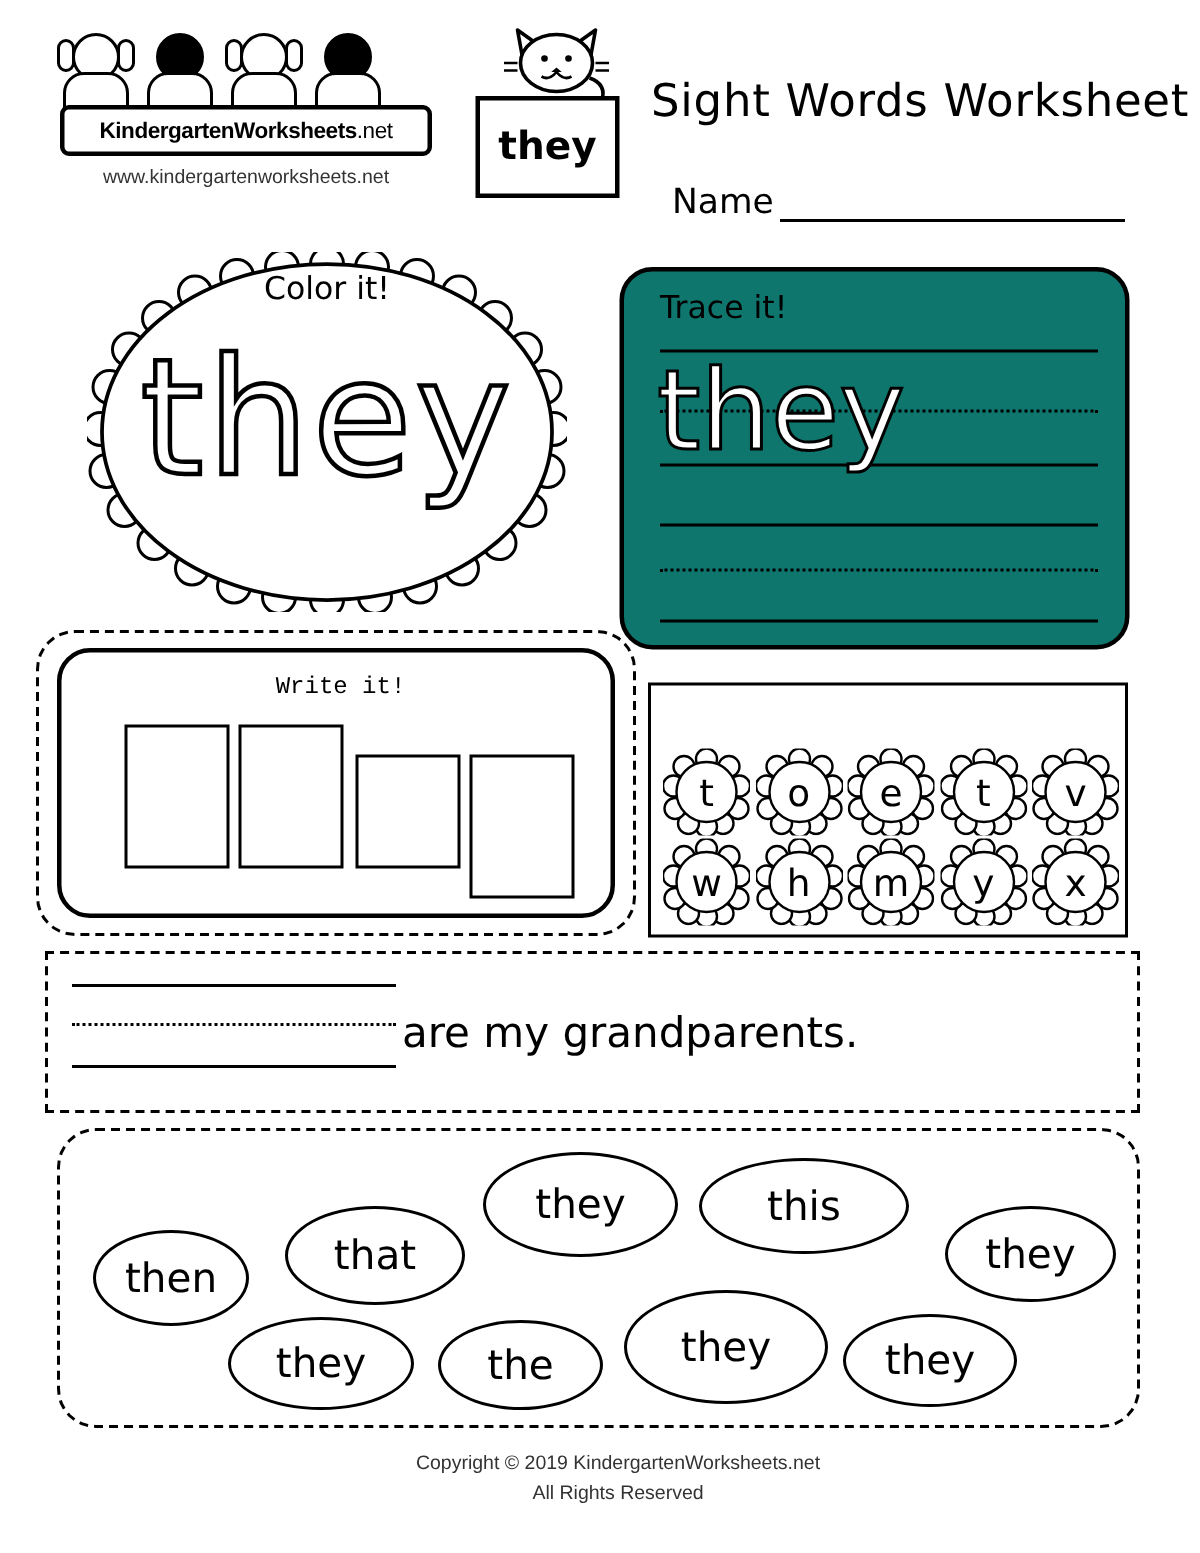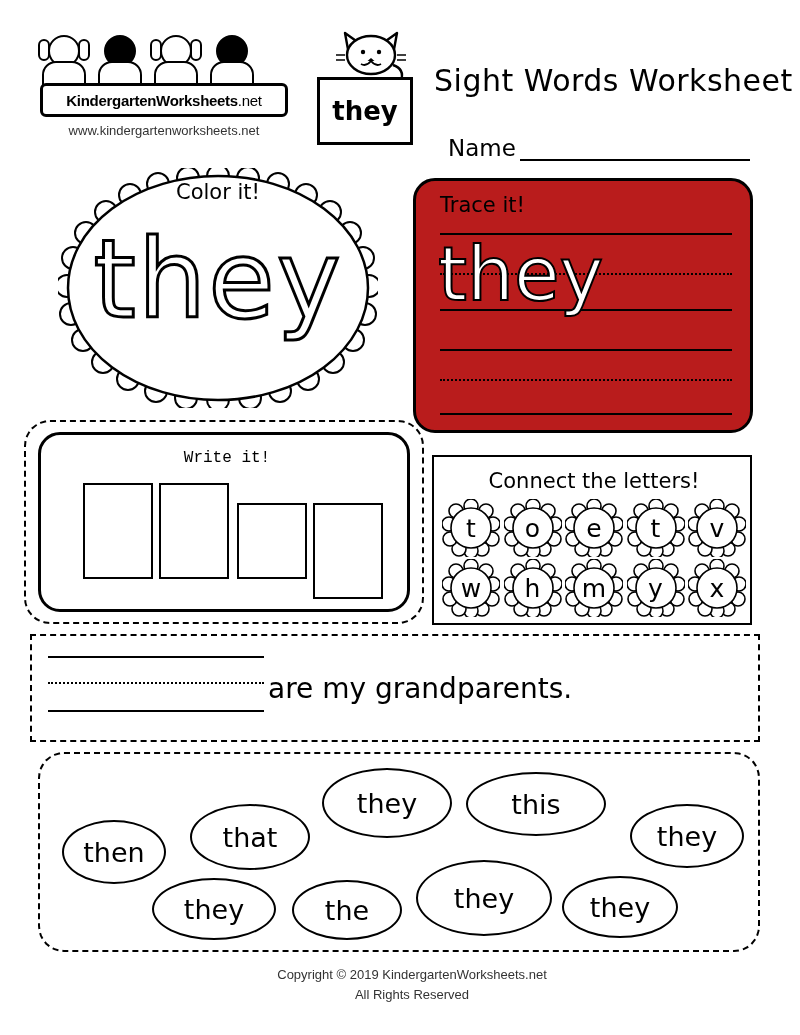--- a/index.html
+++ b/index.html
@@ -8,21 +8,21 @@
     width: 800px; height: 1035px;
     background: #ffffff;
     font-family: "Liberation Sans", sans-serif;
     color: #000;
     position: relative;
     overflow: hidden;
   }
   .page { position:relative; width:800px; height:1035px; }
 
   
-  .header { position:absolute; left:0; top:0; width:800px; height:160px;margin-top:13px; }
+  .header { position:absolute; left:0; top:0; width:800px; height:160px; }
 
   .logo-wrap { position:absolute; left:40px; top:18px; width:255px; }
   .logo-kids { position:relative; width:248px; height:62px; }
   .kid { position:absolute; top:4px; width:48px; height:54px; }
   .kid .head {
     position:absolute; left:8px; top:0; width:32px; height:32px;
     border:2.5px solid #000; border-radius:50%; background:#fff;
   }
   .kid .body {
     position:absolute; left:2px; top:26px; width:44px; height:30px;
@@ -77,21 +77,21 @@
     position:absolute; left:0; top:58px; width:320px; text-align:center;
     font-size:108px; font-family:"DejaVu Sans", sans-serif; line-height:1;
     color:#fff;
     -webkit-text-stroke:3px #000;
     letter-spacing:2px;
   }
 
   
   .trace-sec {
     position:absolute; left:413px; top:178px; width:340px; height:255px;
-    border:3px solid #000; border-radius:22px; background:#b91c1c;
+    border:3px solid #000; border-radius:22px; background:#0f766e;
   }
   .trace-label { position:absolute; left:24px; top:12px; font-size:21px; font-family:"DejaVu Sans", sans-serif; }
   .rule { position:absolute; left:24px; width:292px; border-top:2px solid #000; }
   .rule.dash { border-top:2px dotted #000; }
   .trace-word {
     position:absolute; left:22px; top:56px;
     font-size:74px; font-family:"DejaVu Sans", sans-serif; line-height:1;
     color:#fff; -webkit-text-stroke:2px #000;
   }
 
@@ -263,21 +263,20 @@
     <div class="write-inner">
       <div class="write-label">Write it!</div>
       <div class="wbox" style="left:42px; top:48px; width:70px; height:96px;"></div>
       <div class="wbox" style="left:118px; top:48px; width:70px; height:96px;"></div>
       <div class="wbox" style="left:196px; top:68px; width:70px; height:76px;"></div>
       <div class="wbox" style="left:272px; top:68px; width:70px; height:96px;"></div>
     </div>
   </div>
 
   <div class="connect-sec">
-    <div class="connect-label">Connect the letters!</div>
     <div class="flower-grid">
       <div class="frow">
         <div class="flower">
           <svg width="58" height="58" viewBox="0 0 58 58">
               <g fill="#fff" stroke="#000" stroke-width="1.6">
                 <circle cx="29" cy="7" r="7"></circle>
                 <circle cx="44" cy="12" r="7"></circle>
                 <circle cx="51" cy="25" r="7"></circle>
                 <circle cx="50" cy="40" r="7"></circle>
                 <circle cx="40" cy="50" r="7"></circle>

